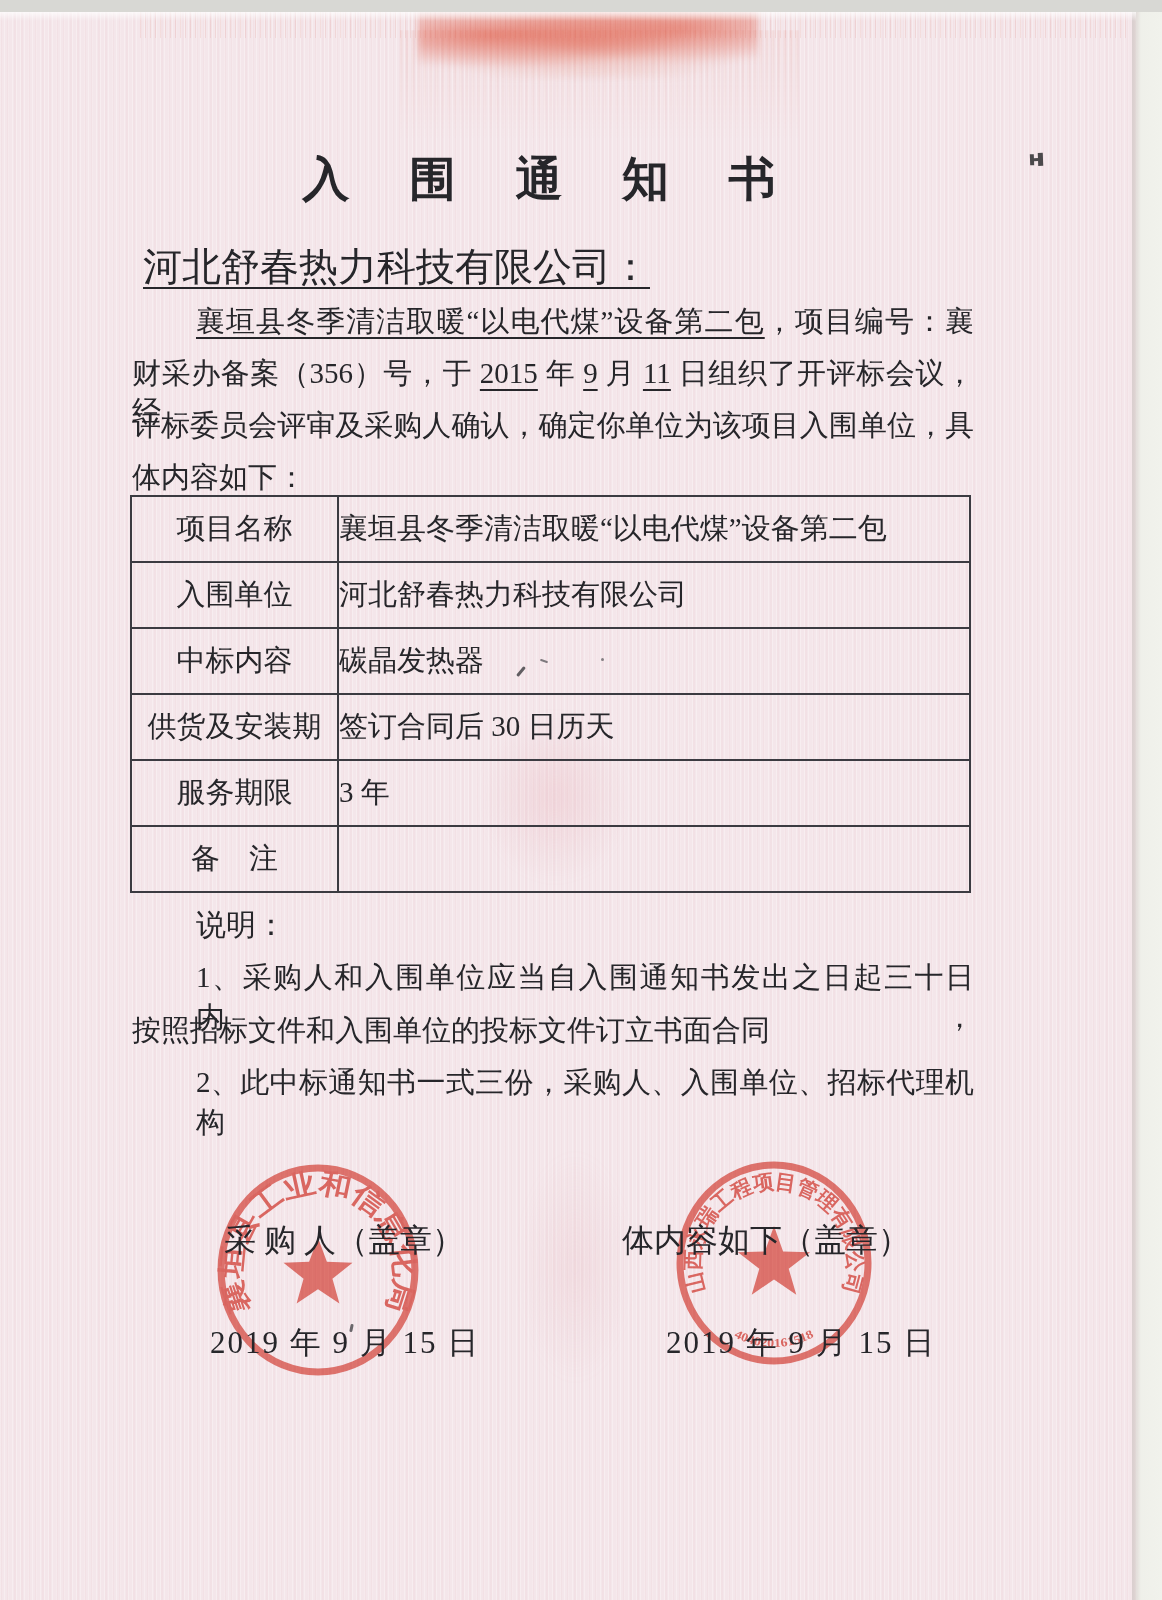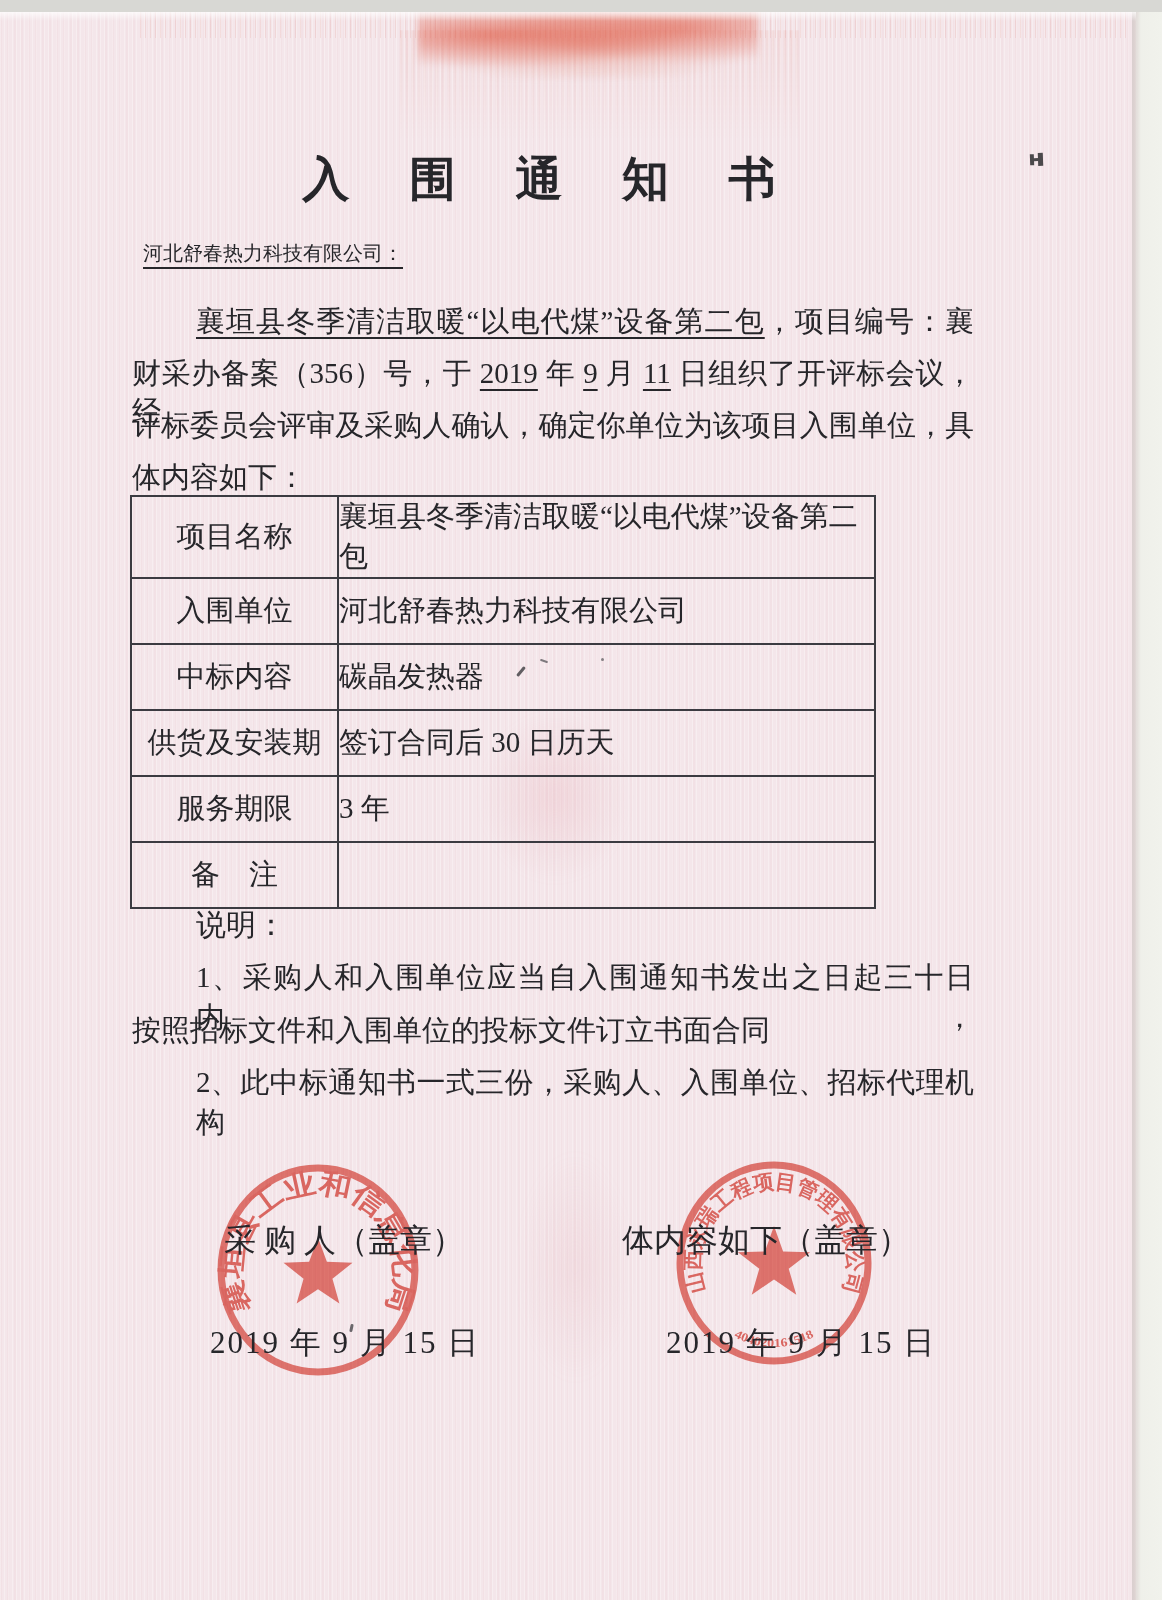--- a/index.html
+++ b/index.html
@@ -50,32 +50,32 @@
     background:radial-gradient(ellipse at 50% 50%, rgba(228,155,165,.22), rgba(228,155,165,0) 70%);filter:blur(6px);}
   .ghost2{position:absolute;left:520px;top:1140px;width:110px;height:230px;
     background:radial-gradient(ellipse at 50% 50%, rgba(225,160,170,.16), rgba(225,160,170,0) 70%);filter:blur(7px);}
 
   .title{
     position:absolute;left:0;top:136px;width:1090px;
     text-align:center;font-size:47px;font-weight:bold;
     letter-spacing:12px;white-space:pre;
   }
   .addressee{
-    position:absolute;left:143px;top:228px;font-size:20px;
+    position:absolute;left:143px;top:228px;font-size:39px;
     text-decoration:underline;text-decoration-thickness:2px;text-underline-offset:7px;
   }
   .bline{
     position:absolute;left:132px;width:842px;font-size:29px;line-height:38px;
   }
   .just{text-align:justify;text-align-last:justify;}
   .indent{padding-left:64px;box-sizing:border-box;}
   .ul{text-decoration:underline;text-decoration-thickness:2px;text-underline-offset:6px;}
 
   table.doc{
-    position:absolute;left:130px;top:483px;width:746px;
+    position:absolute;left:130px;top:483px;width:841px;
     border-collapse:collapse;table-layout:fixed;
     font-size:29px;color:#26262a;
   }
   table.doc td{border:2px solid #3b3b41;height:64px;padding:0;}
   td.lbl{width:205px;text-align:center;}
   td.val{padding-left:24px;}
 
   .notes-heading{position:absolute;left:196px;top:893px;font-size:30px;}
   .nline{position:absolute;left:132px;width:842px;font-size:29px;}
 
@@ -114,21 +114,21 @@
   <div class="ghost1"></div>
   <div class="ghost2"></div>
   <div class="scan-edge"></div>
   <div class="scan-edge-top"></div>
 
   <div class="title">入  围  通  知  书</div>
 
   <div class="addressee">河北舒春热力科技有限公司：</div>
 
   <div class="bline just indent" style="top:290px"><span class="ul">襄垣县冬季清洁取暖“以电代煤”设备第二包</span><span>，项目编号：襄</span></div>
-  <div class="bline just" style="top:342px"><span>财采办备案（356）号，于 </span><span class="ul">2019</span><span> 年 </span><span class="ul">9</span><span> 月 </span><span class="ul">11</span><span> 日组织了开评标会议，经</span></div>
+  <div class="bline just" style="top:342px"><span>财采办备案（356）号，于 </span><span class="ul">2015</span><span> 年 </span><span class="ul">9</span><span> 月 </span><span class="ul">11</span><span> 日组织了开评标会议，经</span></div>
   <div class="bline" style="top:446px">体内容如下：</div>
   <div class="bline just" style="top:394px">评标委员会评审及采购人确认，确定你单位为该项目入围单位，具</div>
 
   <table class="doc">
     <tbody>
         <tr>
       <td class="lbl">项目名称</td>
       <td class="val">襄垣县冬季清洁取暖“以电代煤”设备第二包</td>
     </tr>
     <tr>

